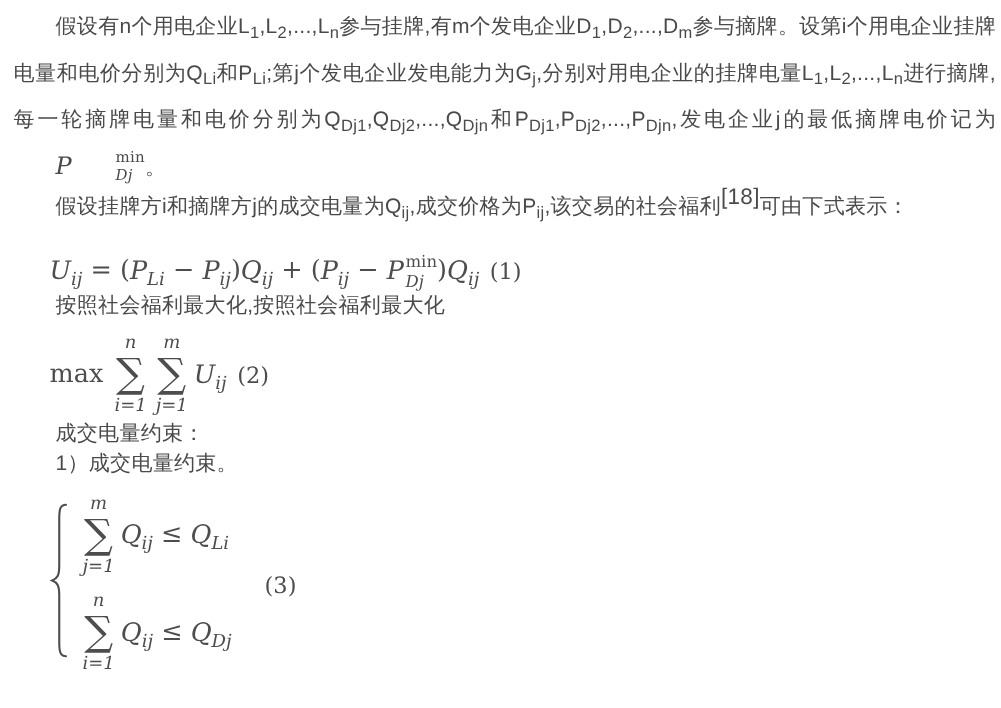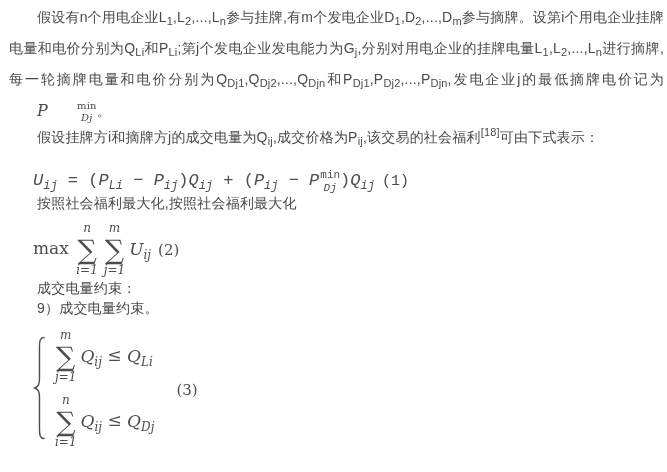--- a/index.html
+++ b/index.html
@@ -21,56 +21,56 @@
   }
   p.cn.single { line-height: 20px; }
   .indent { text-indent: 28px; }
   p.cn sub {
     font-size: 11px;
     line-height: 0;
     vertical-align: baseline;
     position: relative; top: 3px;
   }
   p.cn sup {
-    font-size: 11px;
+    font-size: 15px;
     line-height: 0;
     vertical-align: baseline;
     position: relative; top: -6px;
   }
   .p2 { margin-top: 22px; }
   .p3 { margin-top: 11px; }
   .p4 { margin-top: 17px; }
   .p5 { margin-top: 17px; }
 
   
   .formula {
     font-family: "DejaVu Serif", "Liberation Serif", serif;
     font-size: 17px;
     color: #4d4d4d;
     margin-left: 24px;
   }
-  .f1 { margin-top: 21px; font-family: Liberation Mono, monospace; }
+  .f1 { margin-top: 21px; }
   .f2 { margin-top: 9px; }
   .m-var { font-style: italic; }
   .m-sub {
     font-style: italic; font-size: 12px;
     line-height: 0; vertical-align: baseline;
     position: relative; top: 4px; letter-spacing: 0;
   }
   .m-op { font-style: normal; }
   .m-label { font-style: normal; font-size: 15px; margin-left: 7px; }
   .m-sum {
     display: inline-flex; flex-direction: column; align-items: center;
     vertical-align: middle; line-height: 1; margin: 0 4px 0 2px;
   }
   .m-lim { font-style: italic; font-size: 12px; line-height: 1.15; }
   .m-sigma { font-size: 27px; line-height: 1.05; font-style: normal; }
   .m-supsub { display: inline-flex; align-items: center; }
   .m-ss {
-    display: inline-flex; flex-direction: column; align-items: center;
+    display: inline-flex; flex-direction: column; align-items: flex-start;
     font-size: 11px; line-height: 1.15; vertical-align: middle;
     margin-left: 1px; position: relative; top: 1px;
   }
   .m-ss-sup { font-style: normal; }
   .m-ss-sub { font-style: italic; }
 
   
   .cn .m-supsub { font-family: "DejaVu Serif", "Liberation Serif", serif; font-size: 16px; }
   .cn .m-supsub .m-ss { font-size: 10px; }
 
@@ -111,21 +111,21 @@
         <span class="m-sigma">∑</span>
         <span class="m-lim">i=1</span>
       </span><span class="m-sum">
         <span class="m-lim">m</span>
         <span class="m-sigma">∑</span>
         <span class="m-lim">j=1</span>
       </span><span><span class="m-var">U</span><span class="m-sub">ij</span></span><span class="m-label">(2)</span></div>
 
   <p class="cn indent single p4">成交电量约束：</p>
 
-  <p class="cn indent single p5">9）成交电量约束。</p>
+  <p class="cn indent single p5">1）成交电量约束。</p>
 
   <div class="formula f3">
     <span class="f3-brace">
       <svg width="14" height="104" viewBox="0 0 14 104" aria-hidden="true">
         <path d="M11 1.5 C7.2 1.5 6.5 4.5 6.5 10.5 L6.5 42 C6.5 48.5 5.5 50.5 1.8 52 C5.5 53.5 6.5 55.5 6.5 62 L6.5 93.5 C6.5 99.5 7.2 102.5 11 102.5" fill="none" stroke="#4d4d4d" stroke-width="1.4" stroke-linecap="round"></path>
       </svg>
     </span>
     <span class="f3-rows">
       <span class="f3-row"><span class="m-sum">
             <span class="m-lim">m</span>

